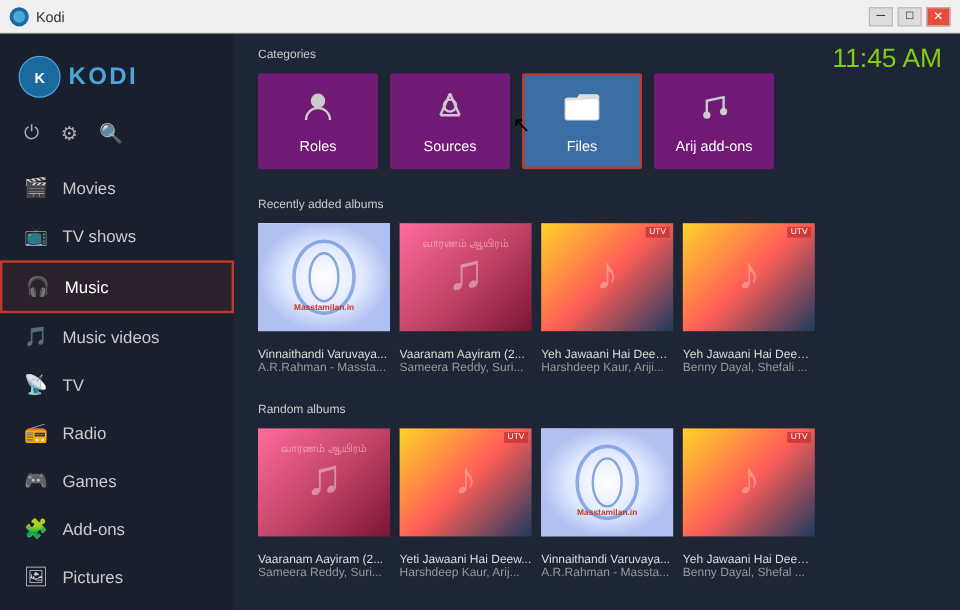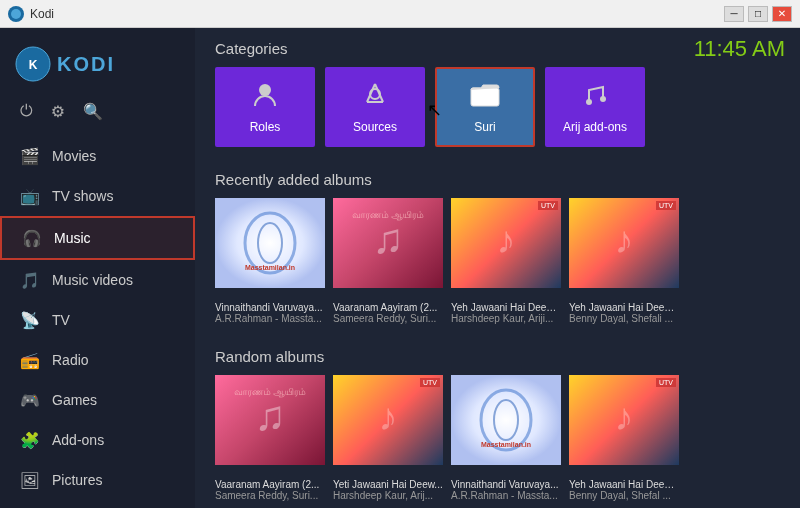--- a/index.html
+++ b/index.html
@@ -143,31 +143,31 @@
       font-size: 22px;
       font-weight: 300;
     }
 
     
     .section {
       padding: 12px 20px;
     }
     .section-title {
       color: #ccc;
-      font-size: 15px;
+      font-size: 10px;
       margin-bottom: 10px;
     }
     .categories-row {
       display: flex;
       gap: 10px;
     }
     .category-item {
       width: 100px;
       height: 80px;
-      background: #6d28d9;
+      background: #701a75;
       display: flex;
       flex-direction: column;
       align-items: center;
       justify-content: center;
       gap: 6px;
       cursor: pointer;
       border-radius: 2px;
     }
     .category-item.active {
       background: #3a6ea5;
@@ -334,21 +334,21 @@
           </span>
           <span class="category-label">Sources</span>
         </div>
         <div class="category-item active" style="position:relative;">
           <span class="category-icon">
             <svg width="32" height="28" viewBox="0 0 32 28" fill="none">
               <rect x="2" y="8" width="28" height="18" rx="2" fill="#fff" stroke="#ddd" stroke-width="1"></rect>
               <path d="M2 10 Q2 8 4 8 L12 8 L14 5 L28 5 Q30 5 30 8" fill="#ddd" stroke="#ddd" stroke-width="1"></path>
             </svg>
           </span>
-          <span class="category-label">Suri</span>
+          <span class="category-label">Files</span>
 
           <div style="position:absolute; left:-10px; top:30px; font-size:18px; color:#000; pointer-events:none;">↖</div>
         </div>
         <div class="category-item">
           <span class="category-icon">
             <svg width="28" height="28" viewBox="0 0 28 28" fill="none">
               <path d="M8 22 L8 10 L22 7 L22 19" stroke="#ccc" stroke-width="2" fill="none"></path>
               <circle cx="8" cy="22" r="3" fill="#ccc"></circle>
               <circle cx="22" cy="19" r="3" fill="#ccc"></circle>
             </svg>

